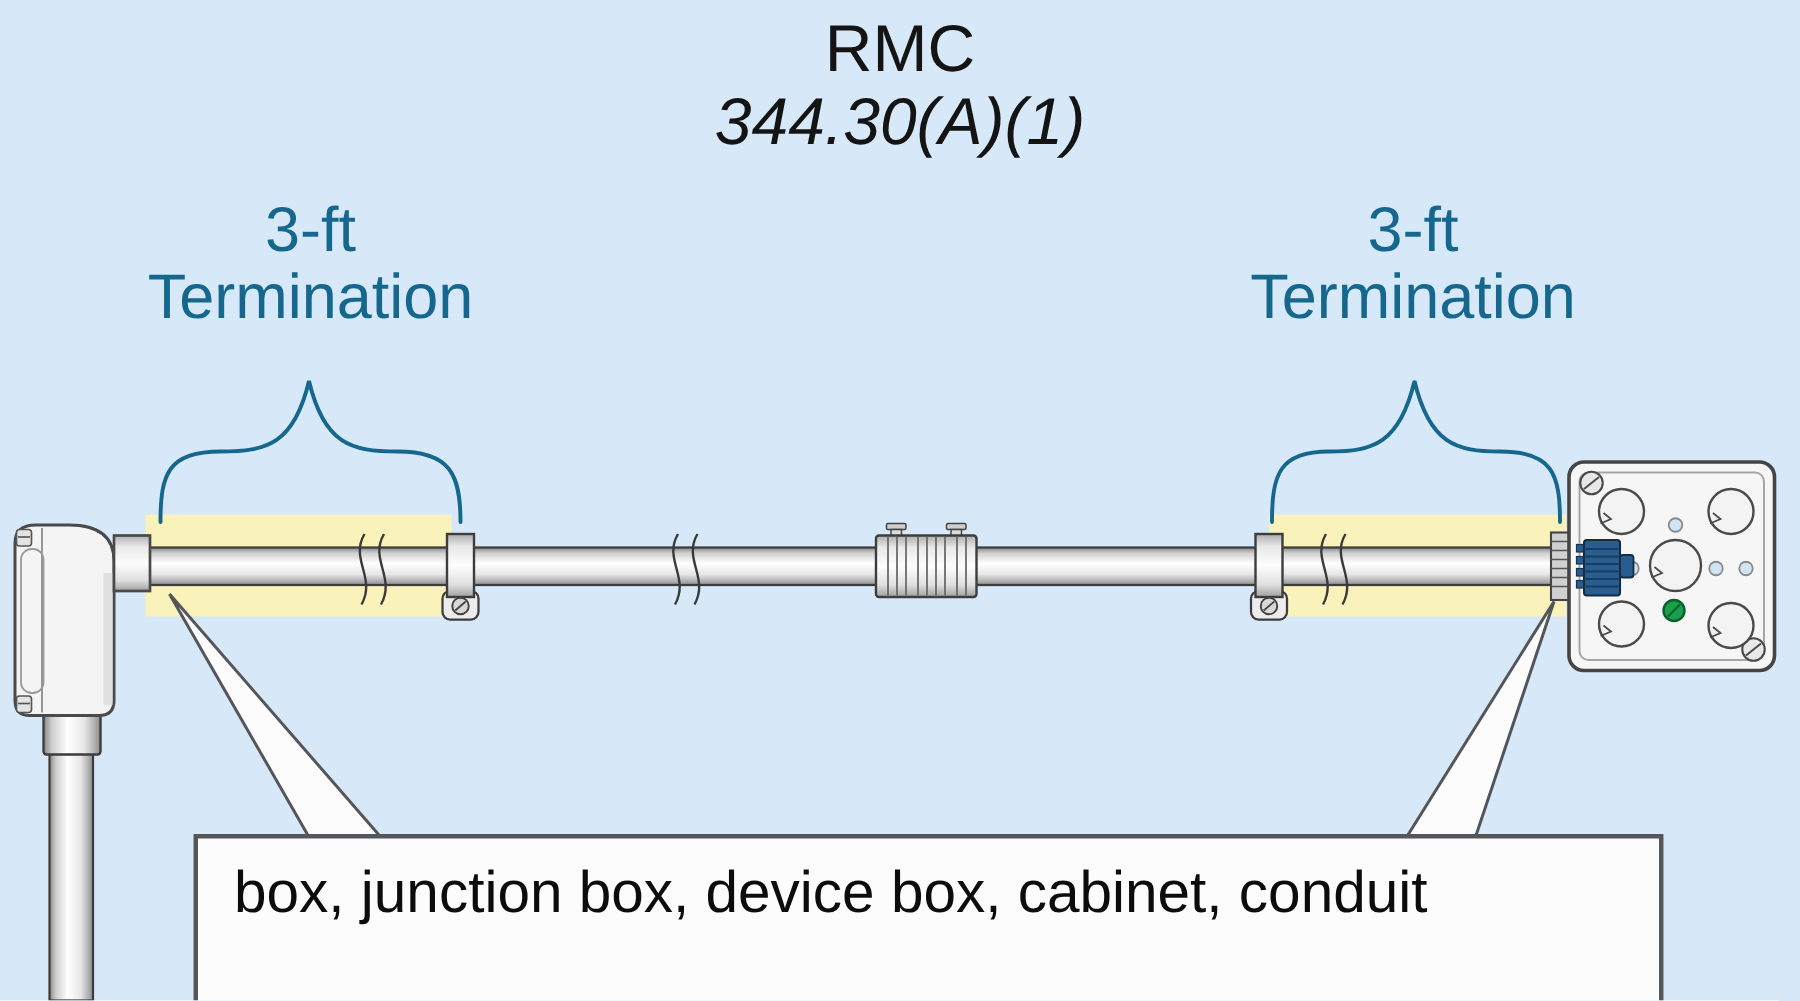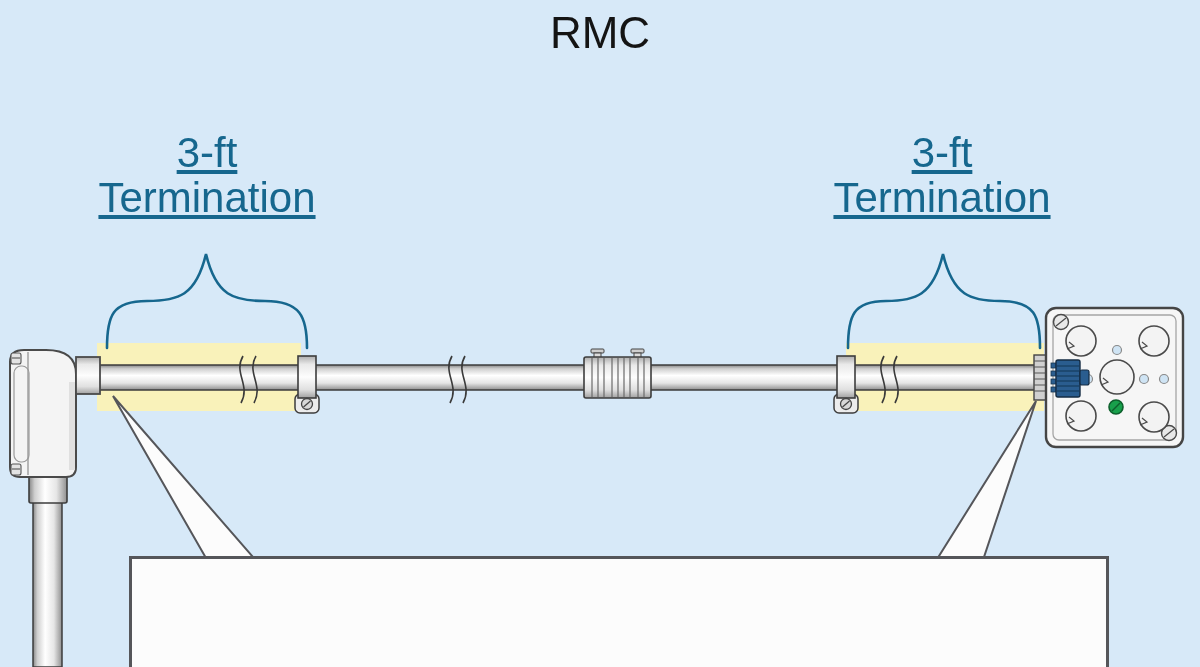--- a/index.html
+++ b/index.html
@@ -18,21 +18,20 @@
     font-size:44px;line-height:49px;
     color:var(--text-black,#141414);
   }
   .title-block .italic{font-style:italic;}
   .term-label{
     position:absolute;top:130px;width:360px;
     text-align:center;
     font-size:42px;line-height:45px;
     color:var(--annotation-teal,#16678e);
     white-space:nowrap;
-    text-decoration:underline;
   }
   .term-label.left{left:27px;}
   .term-label.right{left:762px;}
   .callout{
     position:absolute;left:129px;top:556px;
     width:980px;height:140px;
     box-sizing:border-box;
     background:var(--callout-bg,#fcfcfc);
     border:3px solid var(--callout-border,#55565a);
     padding:13px 0 0 24px;
@@ -220,27 +219,29 @@
 
     <path class="teal-stroke" d="M 107,348 C 107,316 112,301 147,301 C 178,301 196,296 206,254 C 216,296 234,301 265,301 C 300,301 307,316 307,348"></path>
     <path class="teal-stroke" d="M 848,348 C 848,316 853,301 886,301 C 915,301 933,296 943,254 C 953,296 971,301 1000,301 C 1035,301 1040,316 1040,348"></path>
 
     <polygon class="pointer" points="113,396 214,572 266,572"></polygon>
     <polygon class="pointer" points="1036,401 929,572 979,572"></polygon>
   </svg>
 
   <div class="title-block">
     <div>RMC</div>
+    <div class="italic">344.30(A)(1)</div>
   </div>
 
   <div class="term-label left">
     <div>3-ft</div>
     <div>Termination</div>
   </div>
   <div class="term-label right">
     <div>3-ft</div>
     <div>Termination</div>
   </div>
 
   <div class="callout">
+    <div>box, junction box, device box, cabinet, conduit</div>
   </div>
 
 </div>
 
 </body></html>

